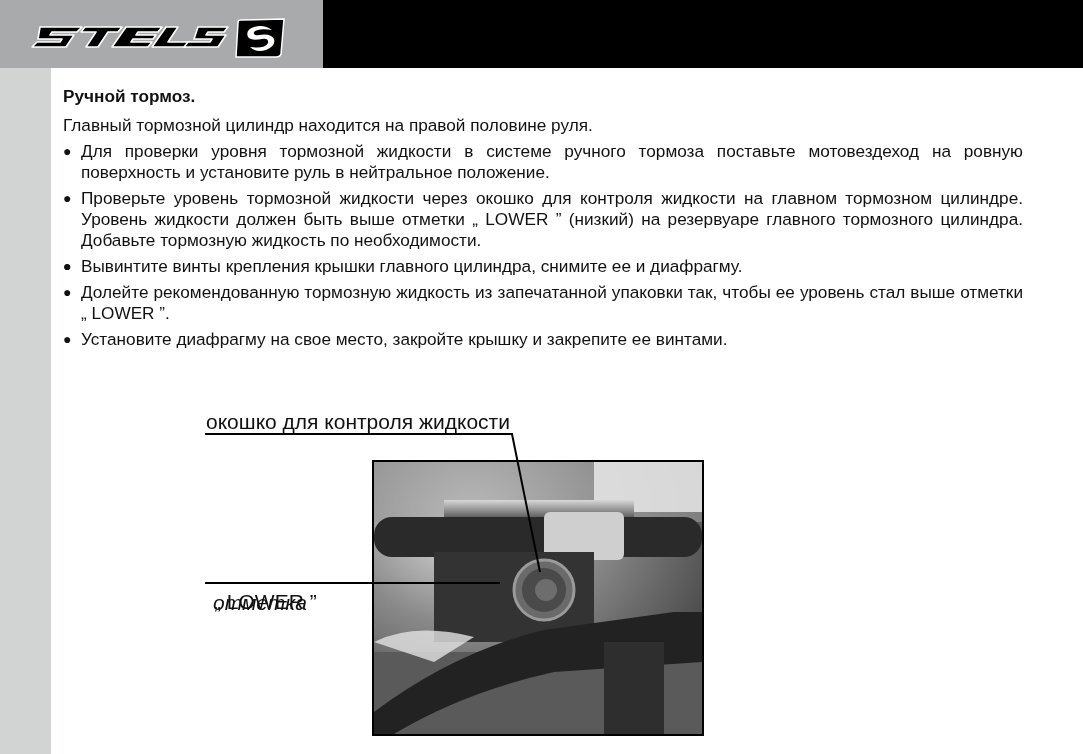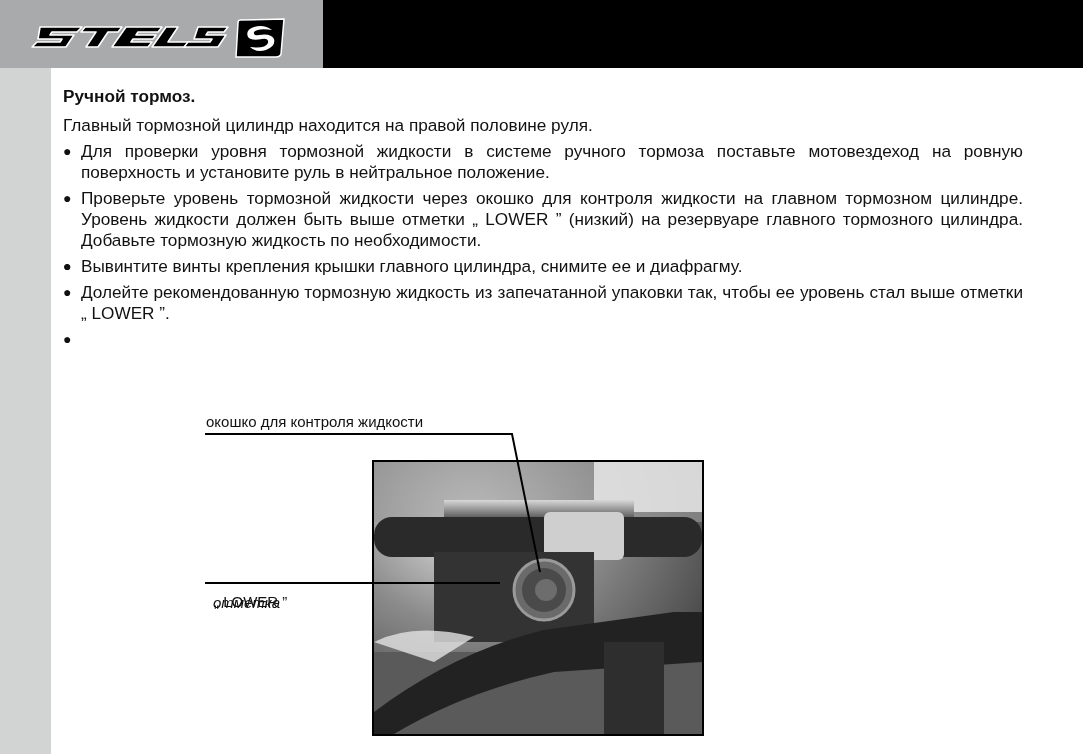--- a/index.html
+++ b/index.html
@@ -36,21 +36,21 @@
   .bullets { list-style: none; margin: 0; padding: 0; }
   .bullets li {
     position: relative; padding-left: 18px; margin-bottom: 5px;
     text-align: justify;
   }
   .bullets li .dot {
     position: absolute; left: 0; top: 0; font-size: 14px;
   }
   .figure { position: absolute; left: 0; top: 0; width: 1083px; height: 754px; pointer-events: none; }
   .label {
-    position: absolute; font-size: 15px; line-height: 20px; white-space: nowrap;
+    position: absolute; font-size: 21px; line-height: 20px; white-space: nowrap;
   }
   .photo-frame {
     position: absolute; left: 372px; top: 460px; width: 328px; height: 272px;
     border: 2.5px solid #000; overflow: hidden; background: #7a7a7a;
   }
   .photo-frame svg { display: block; }
 </style>
 </head>
 <body>
 
@@ -76,21 +76,21 @@
 
 <div class="content">
   <div class="title">Ручной тормоз.</div>
   <div class="intro">Главный тормозной цилиндр находится на правой половине руля.</div>
   <ul class="bullets">
     <li><span class="dot">●</span><span>Для  проверки  уровня тормозной жидкости в  системе ручного тормоза поставьте мотовездеход на  ровную поверхность и  установите руль в нейтральное положение.</span></li>
     <li><span class="dot">●</span><span>Проверьте  уровень  тормозной  жидкости  через  окошко  для  контроля  жидкости   на  главном тормозном  цилиндре.  Уровень  жидкости  должен  быть  выше  отметки „ LOWER ” (низкий)  на резервуаре главного тормозного цилиндра. Добавьте тормозную жидкость  по  необходимости.</span></li>
     <li><span class="dot">●</span></li>
     <li><span class="dot">●</span><span>Вывинтите  винты  крепления крышки главного цилиндра, снимите ее и диафрагму.</span></li>
     <li><span class="dot">●</span><span>Долейте рекомендованную тормозную жидкость из запечатанной упаковки так, чтобы ее уровень стал выше отметки „ LOWER ”.</span></li>
-    <li><span class="dot">●</span></li>
+    <li><span class="dot">●</span><span>Установите диафрагму на свое место, закройте крышку и закрепите ее винтами.</span></li>
   </ul>
 </div>
 
 <div class="photo-frame">
   <svg width="328" height="272" viewBox="0 0 328 272">
     <defs>
       <radialGradient id="bg1" cx="0.3" cy="0.2" r="0.8">
         <stop offset="0" stop-color="#e8e8e8"></stop>
         <stop offset="0.5" stop-color="#8a8a8a"></stop>
         <stop offset="1" stop-color="#4a4a4a"></stop>

